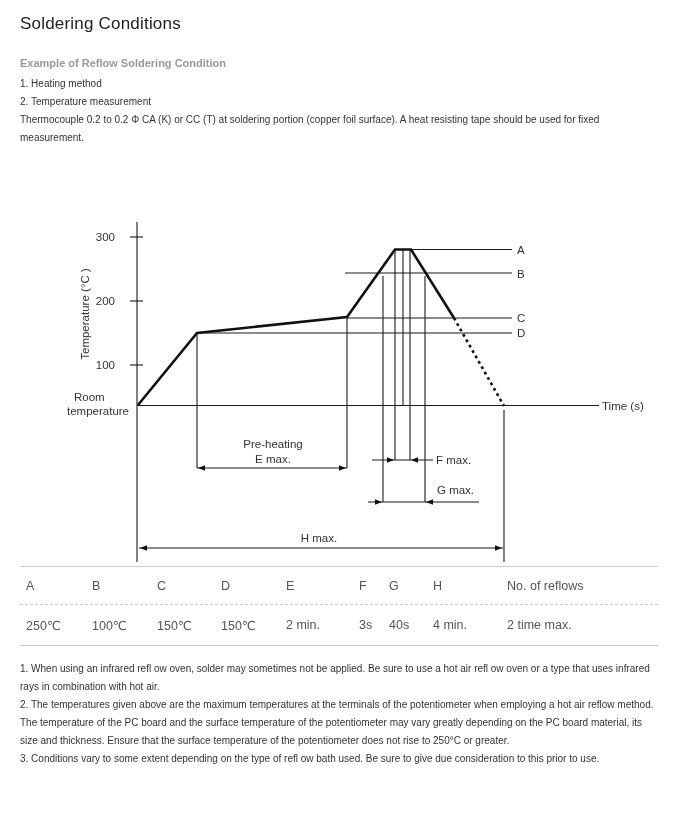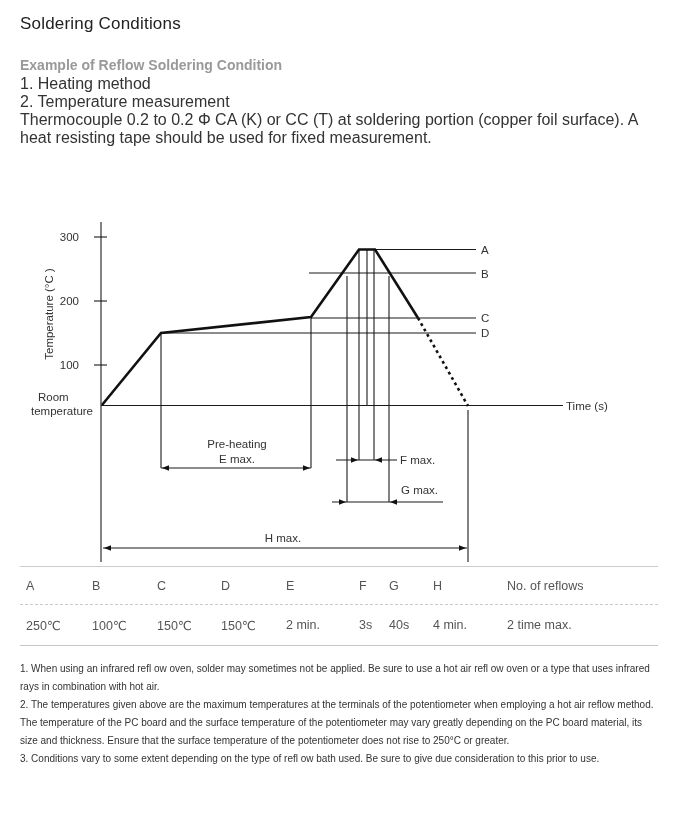--- a/index.html
+++ b/index.html
@@ -1,21 +1,21 @@
 <!DOCTYPE html>
 <html><head>
 <meta charset="utf-8">
 <style>
   html,body{margin:0;padding:0;background:#ffffff;}
   body{font-family:"Liberation Sans","DejaVu Sans",sans-serif;color:#333;}
   #root{position:relative;width:678px;height:818px;background:#fff;overflow:hidden;text-decoration:underline;}
   .page-title{position:absolute;left:20px;top:14px;font-size:17px;color:#222;letter-spacing:0.2px;}
-  .section-heading{position:absolute;left:20px;top:57px;font-size:14px;font-weight:bold;color:#999;}
-  .intro{position:absolute;left:20px;top:75px;width:640px;font-size:16px;line-height:18px;color:#333;}
-  .chart-wrap{position:absolute;left:0;top:200px;width:572px;height:366px;}
+  .section-heading{position:absolute;left:20px;top:57px;font-size:11px;font-weight:bold;color:#999;}
+  .intro{position:absolute;left:20px;top:75px;width:640px;font-size:10px;line-height:18px;color:#333;}
+  .chart-wrap{position:absolute;left:0;top:200px;width:572px;height:366px;padding-left:36px;}
   .chart-wrap svg{display:block;}
   .spec-table{position:absolute;left:20px;top:566px;width:638px;border-top:1px solid #ccc;border-bottom:1px solid #c6c6c6;font-size:12.5px;color:#555;}
   .trow{display:flex;align-items:center;}
   .trow.hdr{height:37px;border-bottom:1px dashed #ccc;}
   .trow.val{height:40px;justify-content:space-between;}
   .cell{padding-left:6px;box-sizing:border-box;white-space:nowrap;overflow:visible;}
   .c0{width:66px;} .c1{width:65px;} .c2{width:64px;} .c3{width:65px;} .c4{width:73px;}
   .c5{width:30px;} .c6{width:44px;} .c7{width:74px;} .c8{flex:1;}
   .notes{position:absolute;left:20px;top:660px;width:641px;font-size:10px;line-height:18px;color:#333;}
   .notes div{margin:0;}

